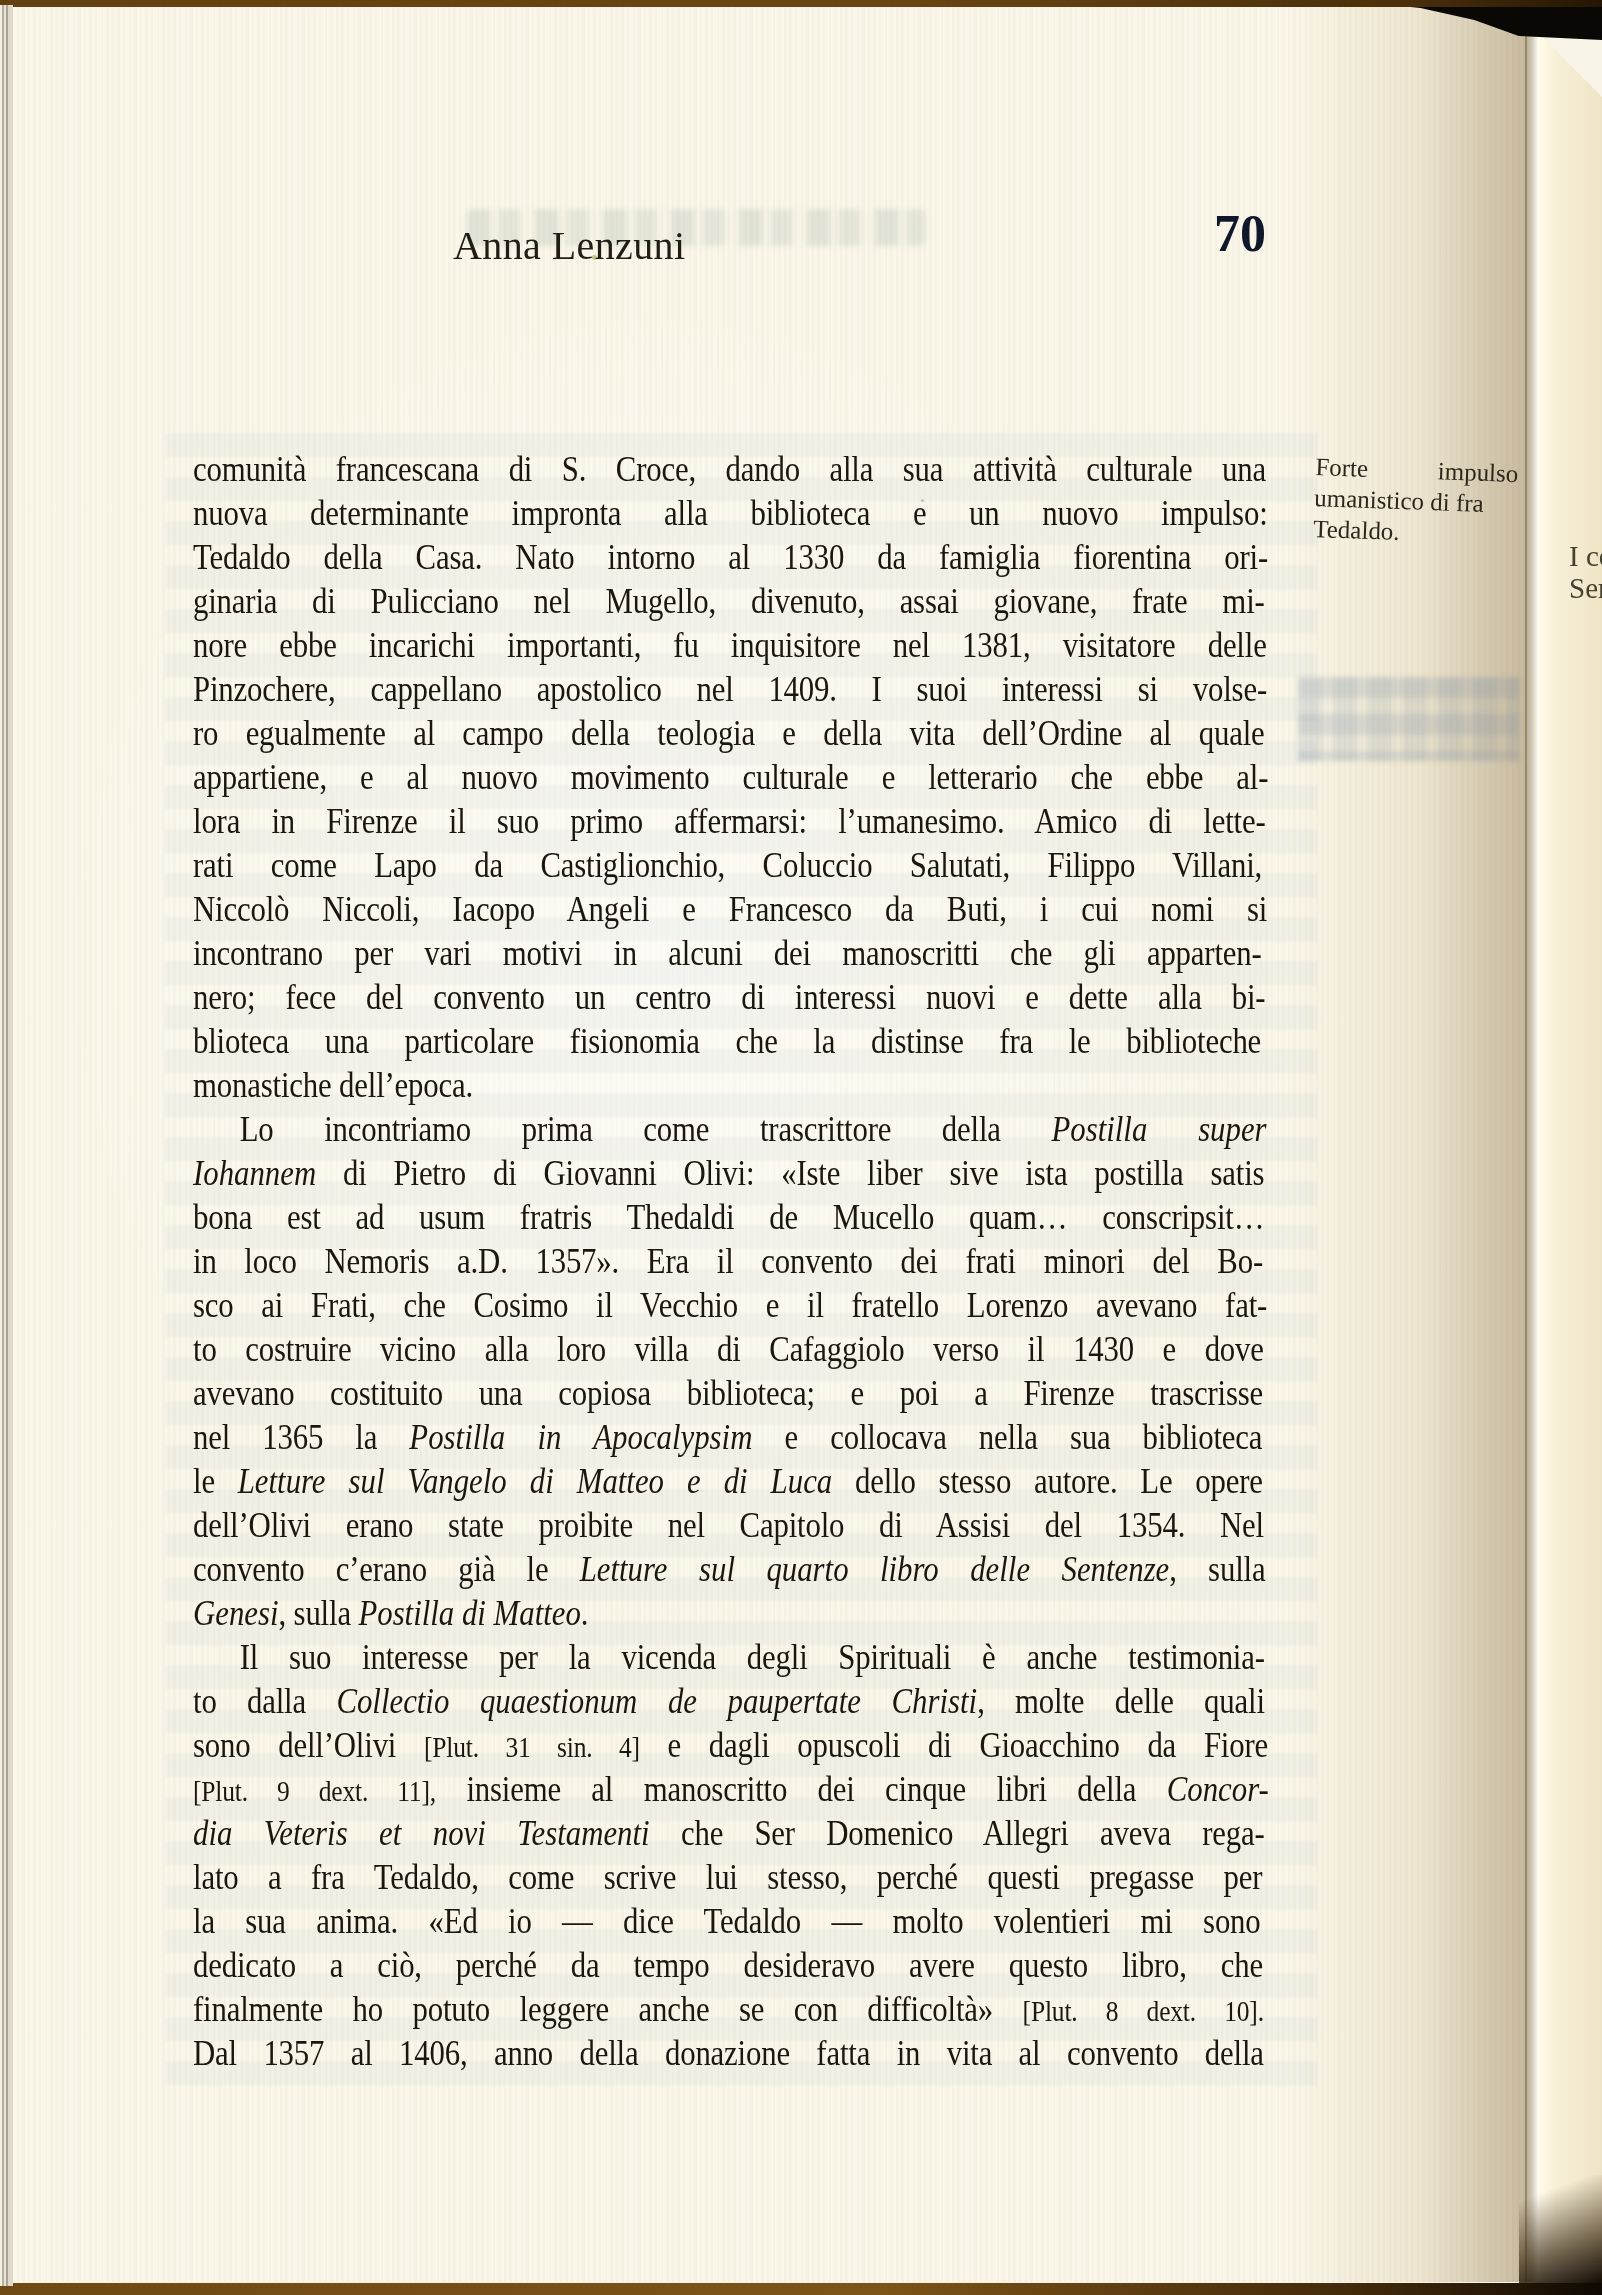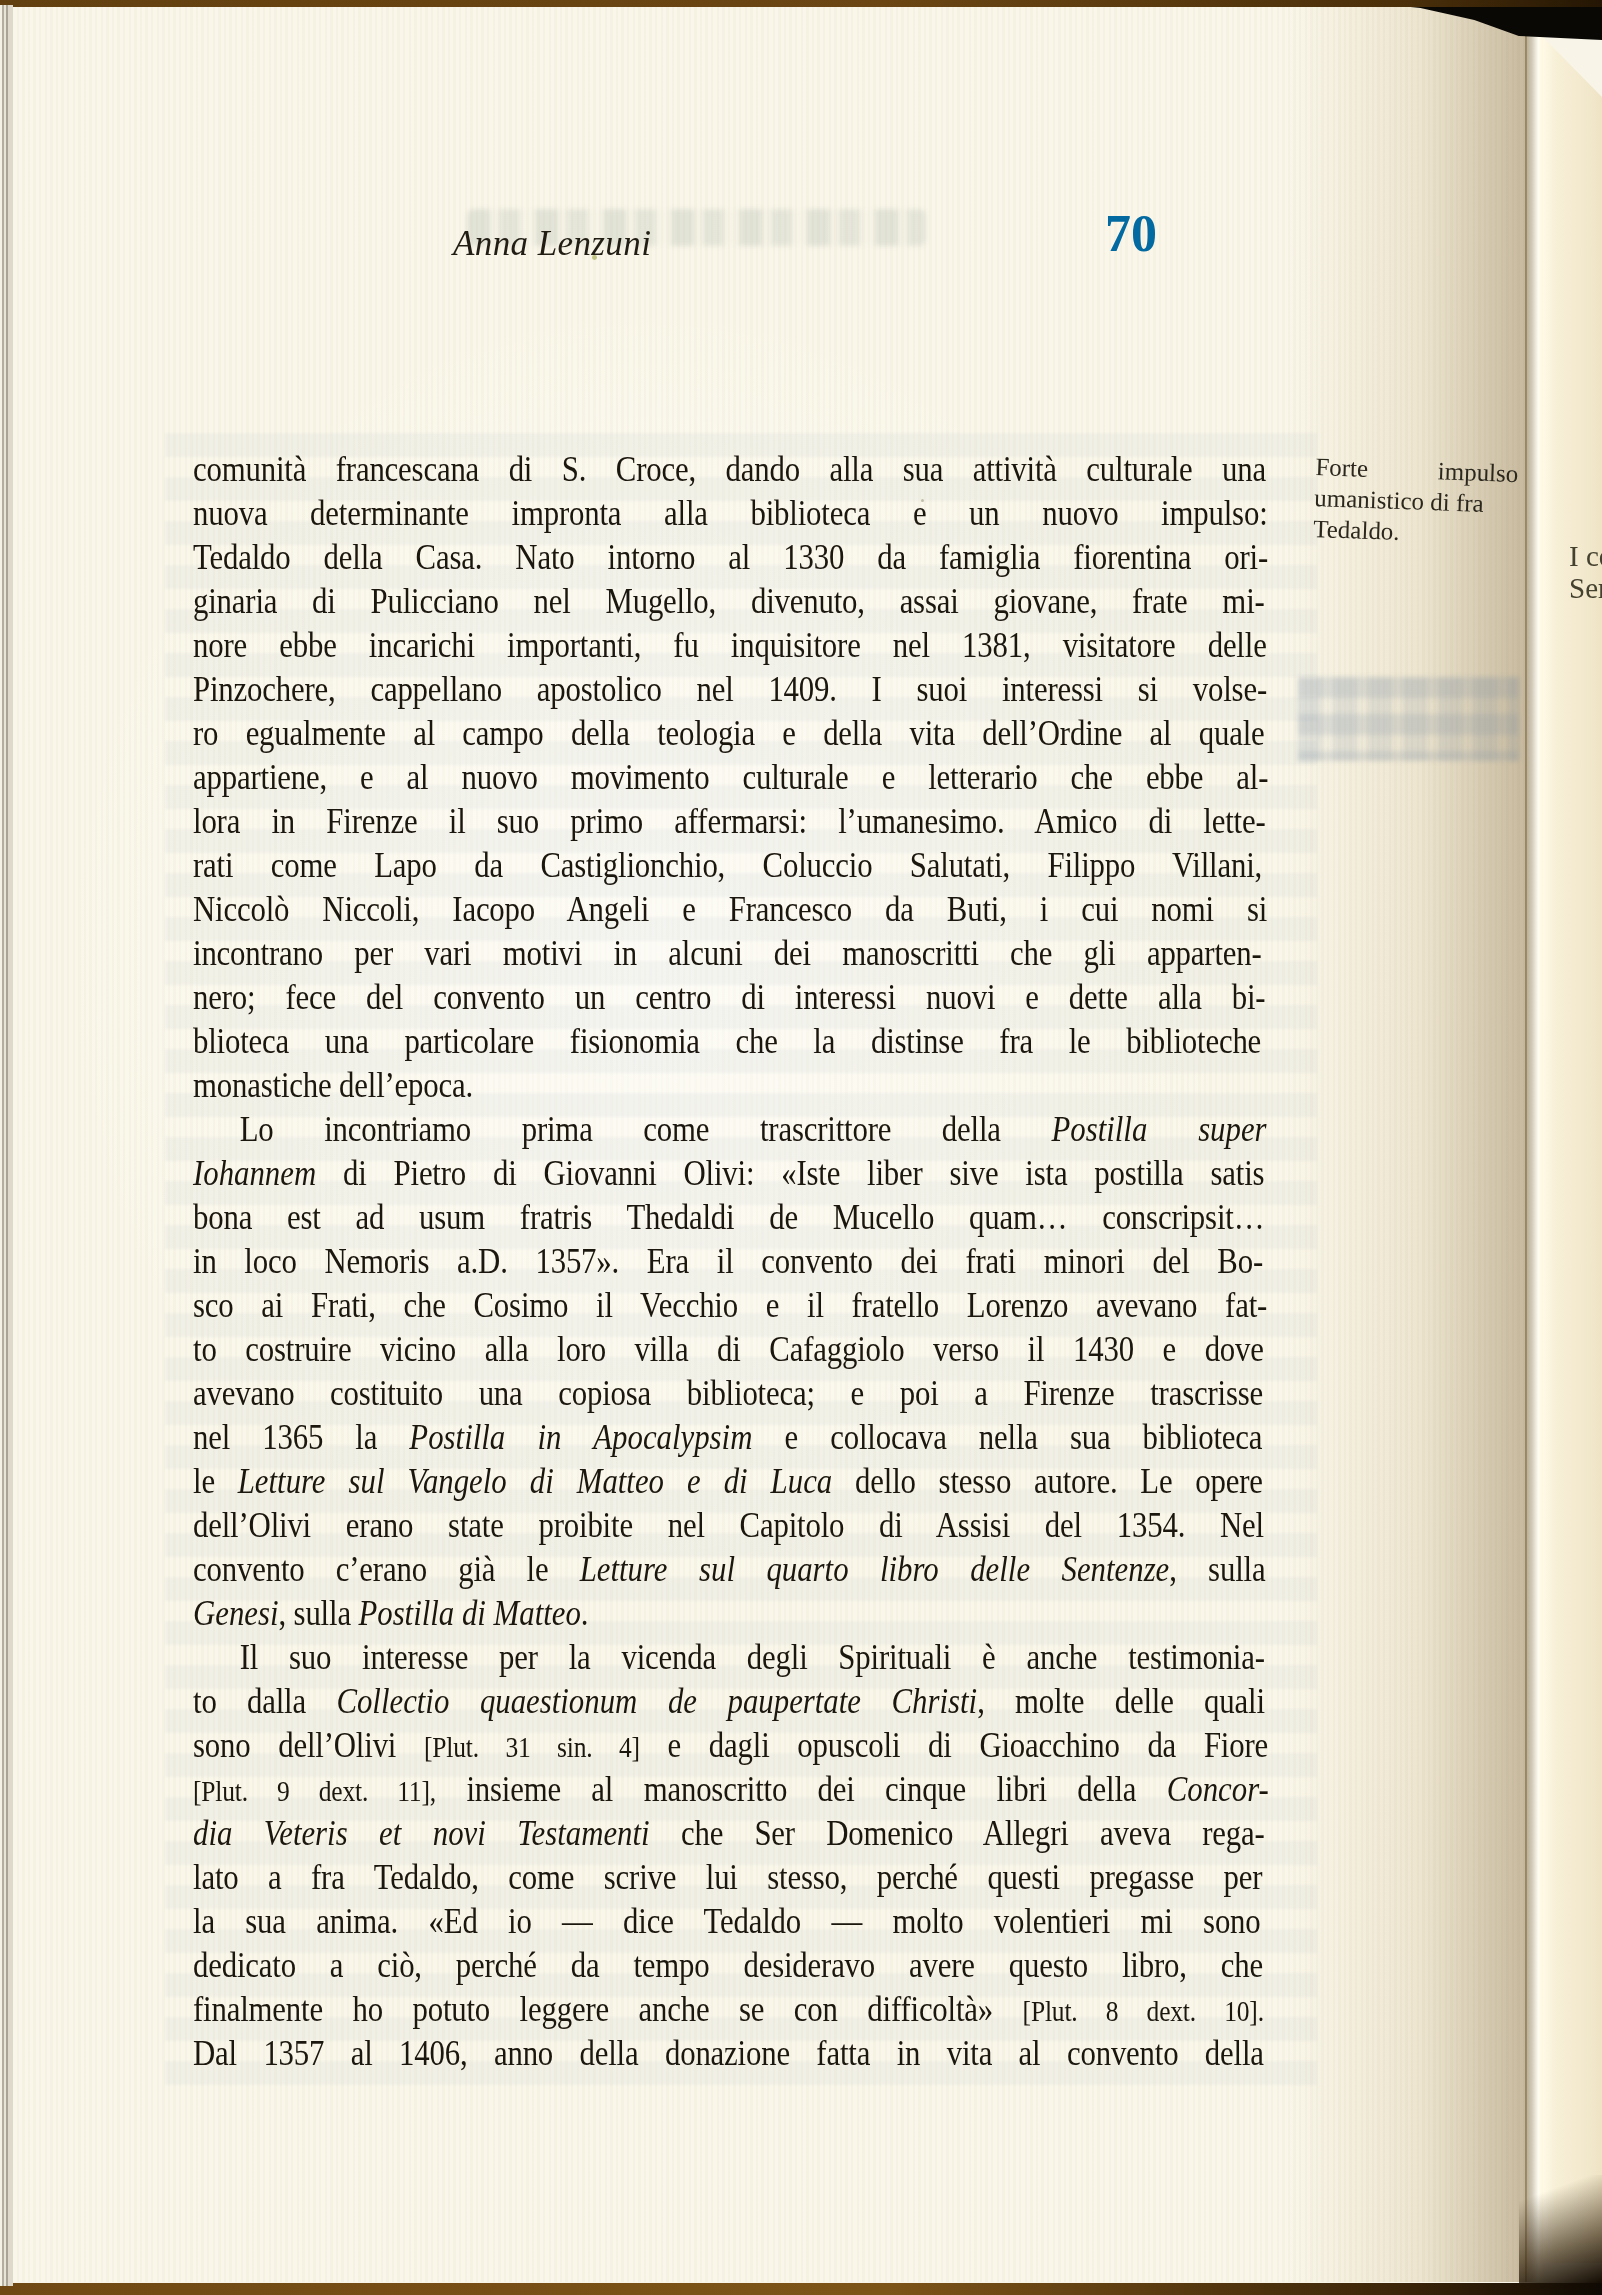--- a/index.html
+++ b/index.html
@@ -41,24 +41,24 @@
     filter:blur(2.4px);opacity:.75;}
   .st-margin{position:absolute;left:1298px;top:677px;width:221px;height:84px;
     background:
       repeating-linear-gradient(180deg,rgba(112,132,158,.24) 0 21px,rgba(112,132,158,0) 21px 37px),
       repeating-linear-gradient(90deg,rgba(112,132,158,.22) 0 24px,rgba(112,132,158,.05) 24px 35px);
     filter:blur(2.4px);opacity:.7;}
   .speck{position:absolute;border-radius:50%;}
   .speck.s1{left:592px;top:255px;width:4.8px;height:4.8px;background:rgba(165,170,80,.65);}
   .speck.s2{left:921px;top:499px;width:3.2px;height:3.2px;background:rgba(120,110,80,.4);}
   
-  .hdr-author{position:absolute;left:453px;top:226px;font-style:italic;font-size:35px;
+  .hdr-author{position:absolute;left:453px;top:226px;font-size:40px;
     line-height:1;color:#211d14;letter-spacing:0.4px;}
-  .hdr-num{position:absolute;left:1105px;top:208px;width:161px;text-align:left;
-    font-weight:bold;font-size:52px;line-height:1;color:#0369a1;}
+  .hdr-num{position:absolute;left:1105px;top:208px;width:161px;text-align:right;
+    font-weight:bold;font-size:52px;line-height:1;color:#0f172a;}
   
   .textcol{position:absolute;left:193px;top:448px;width:1227px;
     transform:scaleX(.88);transform-origin:left top;
     font-size:35px;line-height:44px;letter-spacing:-0.2px;color:#1b160e;}
   .line{white-space:nowrap;height:44px;}
   .line.ind{padding-left:53px;}
   .line .m{display:inline;}
   .line i{letter-spacing:0;}
   .ref{font-size:29px;}
   

